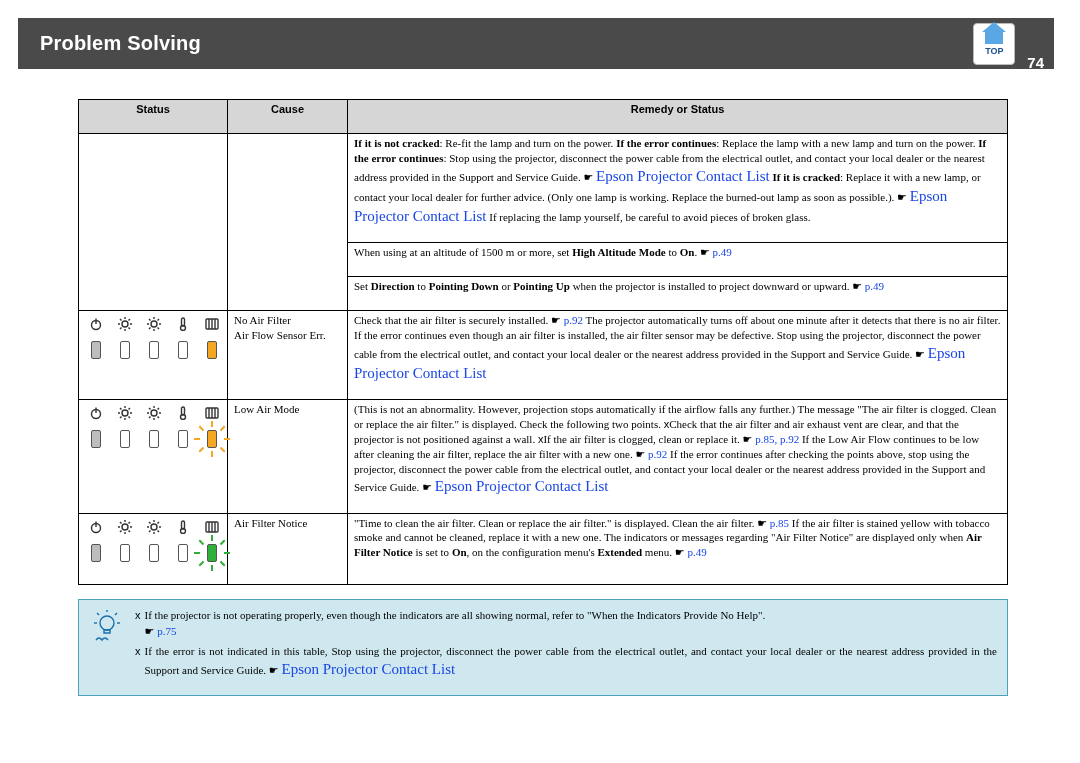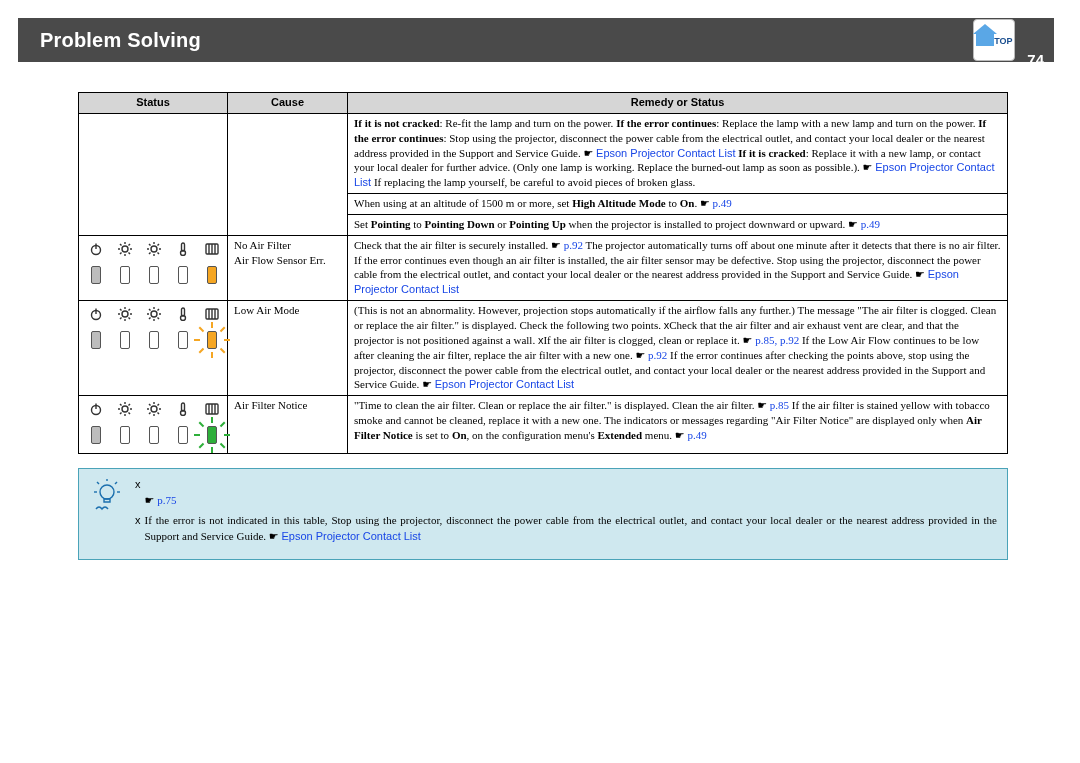--- a/index.html
+++ b/index.html
@@ -14,38 +14,38 @@
     box-sizing: border-box;
     width: 1080px;
     height: 763px;
     padding: 18px 26px 20px 18px; 
   }
   .header {
     background: #4a4a4a;
     color: #fff;
     display: flex;
     align-items: center;
-    height: 44px;
+    height: 51px;
     padding: 0 10px 0 22px;
   }
   .header-title {
     flex: 1 1 auto;
     font-family: Arial, Helvetica, sans-serif;
     font-weight: bold;
     font-size: 20px;
     letter-spacing: 0.2px;
   }
   .top-badge {
     width: 40px;
     height: 40px;
     background: #fff;
     border: 1px solid #bbb;
     border-radius: 4px;
     display: flex;
-    flex-direction: row;
+    flex-direction: column;
     align-items: center;
     justify-content: center;
     margin-left: 12px;
     cursor: pointer;
   }
   .top-badge .house {
     width: 18px; height: 12px;
     background: #5aa7e6;
     position: relative;
   }
@@ -75,21 +75,21 @@
     padding: 30px 46px 0 60px;
   }
   table.main {
     border-collapse: collapse;
     width: 100%;
     font-size: 11px;
     line-height: 1.35;
   }
   table.main th, table.main td {
     border: 1px solid #000;
-    padding: 2px 6px 3px 6px;
+    padding: 2px 6px 16px 6px;
     vertical-align: top;
     text-align: left;
   }
   table.main th {
     background: #d6d6d6;
     font-family: Arial, Helvetica, sans-serif;
     font-weight: bold;
     font-size: 11px;
     text-align: center;
   }
@@ -135,21 +135,21 @@
   .burst .r7{transform:rotate(270deg);} .burst .r8{transform:rotate(315deg);}
   .burst-orange{color:#f5a623;} .burst-green{color:#2eaf3a;}
 
   
   .mini-icon { stroke:#333; stroke-width:1.4; fill:none; }
 
   a.link, .link {
     color: #1846e6;
     text-decoration: none;
   }
-  .contact { color:#1846e6; font-family: Liberation Sans, sans-serif; font-size:11px;}
+  .contact { color:#1846e6; font-family: Liberation Serif, serif; font-size:15px;}
   .ptr { font-family: Arial,sans-serif; }
 
   .tip {
     margin-top: 14px;
     border: 1px solid #4aa3b8;
     background: #cfe8ef;
     padding: 8px 10px 10px 14px;
     display: flex;
     gap: 14px;
     font-size: 11px;
@@ -214,21 +214,21 @@
         </tr>
 
         <tr>
           <td>
             <span>When using at an altitude of 1500 m or more, set </span><span class="b">High Altitude Mode</span><span> to </span><span class="b">On</span><span>. </span><span class="ptr">☛</span> <a class="link">p.49</a>
           </td>
         </tr>
 
         <tr>
           <td>
-            <span>Set </span><span class="b">Pointing</span><span> to </span><span class="b">Pointing Down</span><span> or </span><span class="b">Pointing Up</span><span> when the projector is installed to project downward or upward. </span><span class="ptr">☛</span> <a class="link">p.49</a>
+            <span>Set </span><span class="b">Direction</span><span> to </span><span class="b">Pointing Down</span><span> or </span><span class="b">Pointing Up</span><span> when the projector is installed to project downward or upward. </span><span class="ptr">☛</span> <a class="link">p.49</a>
           </td>
         </tr>
 
         <tr>
           <td class="status-cell">
             <div class="icon-row labels">
               <div class="slot">
                   <svg class="mini-icon" width="14" height="14" viewBox="0 0 14 14">
                     <circle cx="7" cy="8" r="4.5"></circle>
                     <line x1="7" y1="1.5" x2="7" y2="7"></line>
@@ -499,21 +499,21 @@
             <line x1="6" y1="5" x2="4" y2="3"></line>
             <line x1="22" y1="5" x2="24" y2="3"></line>
             <path d="M3 30 q3 -4 6 0 q3 -4 6 0"></path>
           </g>
         </svg>
       </div>
       <div class="tip-body">
         <div class="item">
           <span class="bullet x">x</span>
           <span class="text">
-            <br>
+            <span>If the projector is not operating properly, even though the indicators are all showing normal, refer to "When the Indicators Provide No Help".</span><br>
             <span class="ptr">☛</span> <a class="link">p.75</a>
           </span>
         </div>
         <div class="item">
           <span class="bullet x">x</span>
           <span class="text">
             <span>If the error is not indicated in this table, Stop using the projector, disconnect the power cable from the electrical outlet, and contact your local dealer or the nearest address provided in the Support and Service Guide. </span><span class="ptr">☛</span> <a class="contact">Epson Projector Contact List</a>
           </span>
         </div>
       </div>

